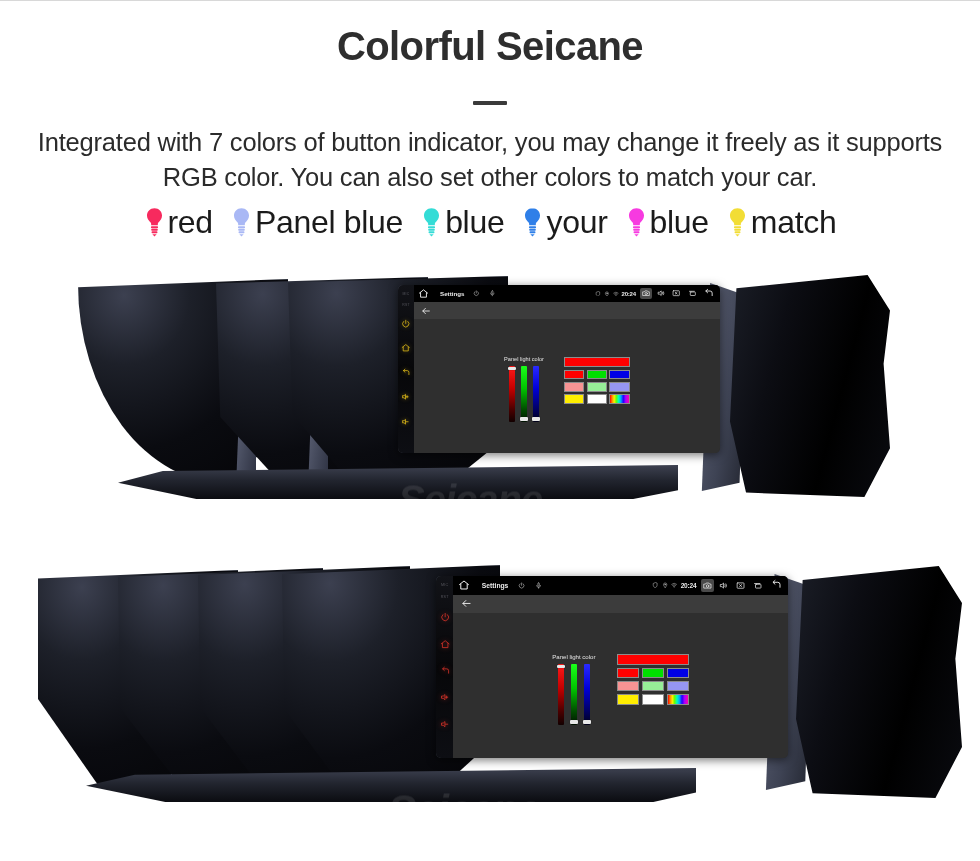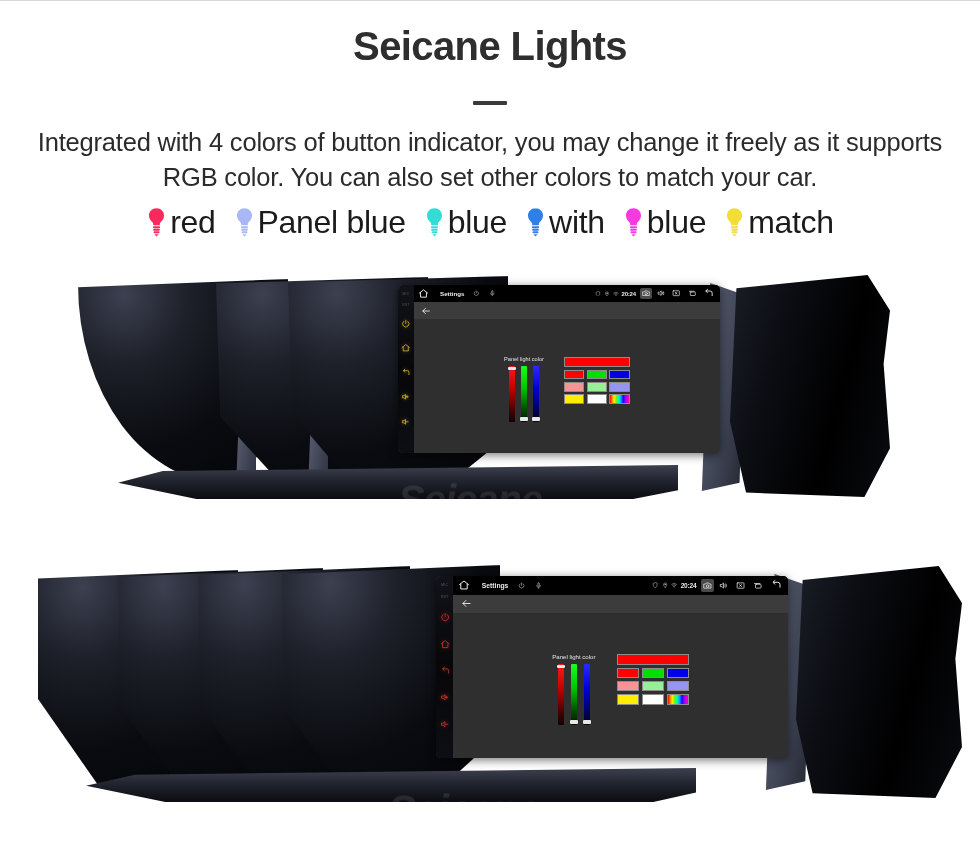--- a/index.html
+++ b/index.html
@@ -226,25 +226,25 @@
     pointer-events: none;
     user-select: none;
   }
 </style>
 </head>
 <body>
 
 <div class="page">
 
   <div class="header">
-    <h1 class="title">Seicane Lights</h1>
+    <h1 class="title">Colorful Seicane</h1>
     <div class="divider-wrap">
       <span class="divider"></span>
     </div>
-    <p class="subtitle">Integrated with 4 colors of button indicator, you may change it freely as it supports RGB color. You can also set other colors to match your car.</p>
+    <p class="subtitle">Integrated with 7 colors of button indicator, you may change it freely as it supports RGB color. You can also set other colors to match your car.</p>
   </div>
 
   <div class="legend" id="legend">
       <div class="legend-item">
         <span class="bulb"><svg viewBox="0 0 24 34" width="21" height="30">
             <path d="M12 1.2c-5.1 0-8.6 3.7-8.6 8.5 0 3.4 1.9 5.5 3.3 7 .9.95 1.5 1.6 1.5 2.6v1.5h7.6v-1.5c0-1 .6-1.65 1.5-2.6 1.4-1.5 3.3-3.6 3.3-7 0-4.8-3.5-8.5-8.6-8.5Z" fill="#f72a5e"></path>
             <rect x="7.9" y="21.9" width="8.2" height="2.1" rx="1" fill="#f72a5e"></rect>
             <rect x="8.2" y="24.8" width="7.6" height="2.1" rx="1" fill="#f72a5e"></rect>
             <rect x="8.6" y="27.7" width="6.8" height="2.1" rx="1" fill="#f72a5e"></rect>
             <path d="M9.6 30.9h4.8l-2.4 2.6Z" fill="#f72a5e"></path>
@@ -272,21 +272,21 @@
         <span class="legend-label">blue</span>
       </div>
       <div class="legend-item">
         <span class="bulb"><svg viewBox="0 0 24 34" width="21" height="30">
             <path d="M12 1.2c-5.1 0-8.6 3.7-8.6 8.5 0 3.4 1.9 5.5 3.3 7 .9.95 1.5 1.6 1.5 2.6v1.5h7.6v-1.5c0-1 .6-1.65 1.5-2.6 1.4-1.5 3.3-3.6 3.3-7 0-4.8-3.5-8.5-8.6-8.5Z" fill="#2f7fe8"></path>
             <rect x="7.9" y="21.9" width="8.2" height="2.1" rx="1" fill="#2f7fe8"></rect>
             <rect x="8.2" y="24.8" width="7.6" height="2.1" rx="1" fill="#2f7fe8"></rect>
             <rect x="8.6" y="27.7" width="6.8" height="2.1" rx="1" fill="#2f7fe8"></rect>
             <path d="M9.6 30.9h4.8l-2.4 2.6Z" fill="#2f7fe8"></path>
           </svg></span>
-        <span class="legend-label">with</span>
+        <span class="legend-label">your</span>
       </div>
       <div class="legend-item">
         <span class="bulb"><svg viewBox="0 0 24 34" width="21" height="30">
             <path d="M12 1.2c-5.1 0-8.6 3.7-8.6 8.5 0 3.4 1.9 5.5 3.3 7 .9.95 1.5 1.6 1.5 2.6v1.5h7.6v-1.5c0-1 .6-1.65 1.5-2.6 1.4-1.5 3.3-3.6 3.3-7 0-4.8-3.5-8.5-8.6-8.5Z" fill="#f73ae0"></path>
             <rect x="7.9" y="21.9" width="8.2" height="2.1" rx="1" fill="#f73ae0"></rect>
             <rect x="8.2" y="24.8" width="7.6" height="2.1" rx="1" fill="#f73ae0"></rect>
             <rect x="8.6" y="27.7" width="6.8" height="2.1" rx="1" fill="#f73ae0"></rect>
             <path d="M9.6 30.9h4.8l-2.4 2.6Z" fill="#f73ae0"></path>
           </svg></span>
         <span class="legend-label">blue</span>

